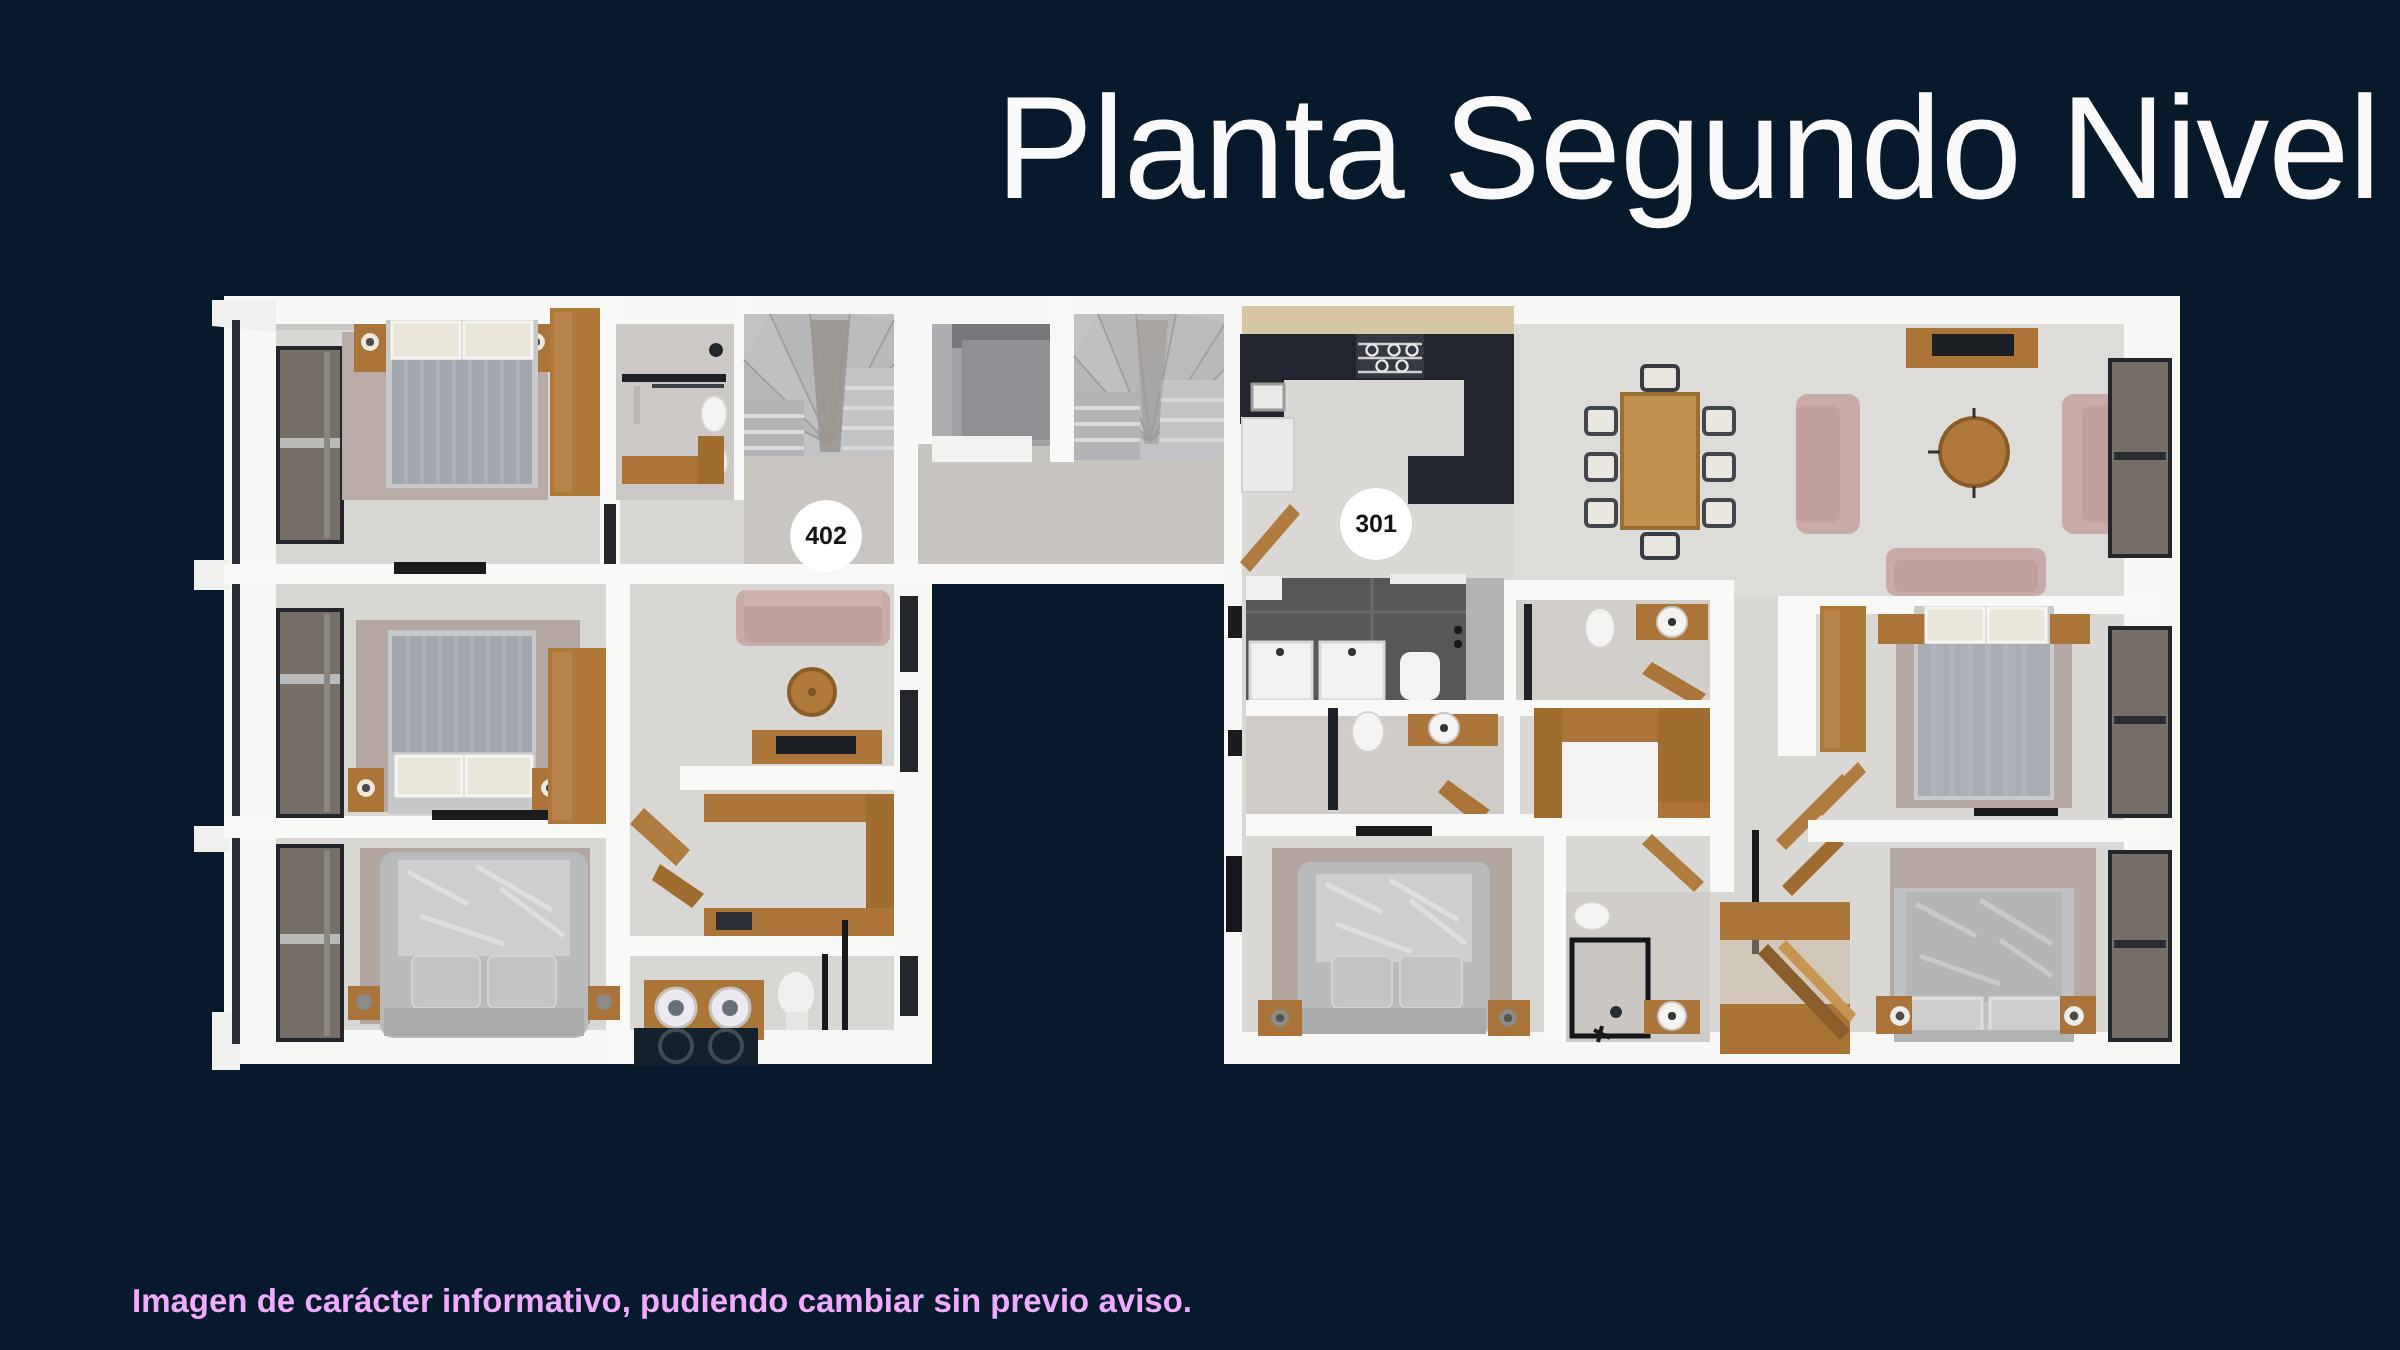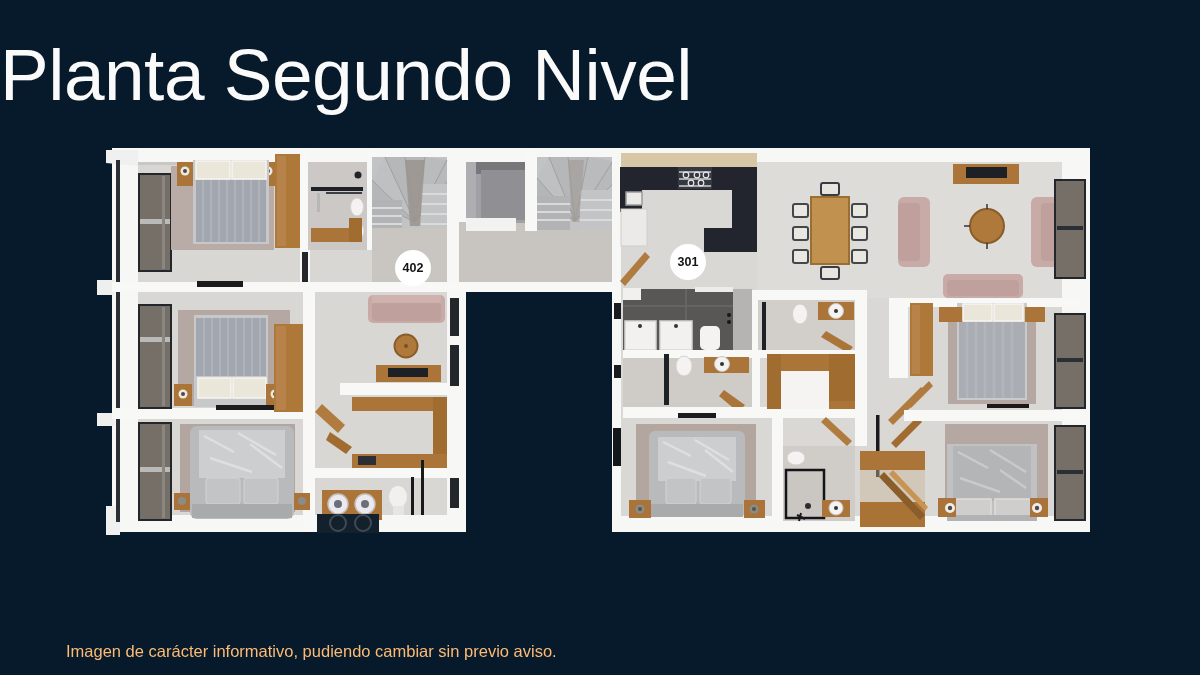--- a/index.html
+++ b/index.html
@@ -1,18 +1,18 @@
 <!DOCTYPE html>
 <html><head>
 <meta charset="utf-8">
 <style>
   html,body{margin:0;padding:0;}
   .page{position:relative;width:1200px;height:675px;background:#061a2b;overflow:hidden;font-family:"Liberation Sans",sans-serif;}
-  .title{position:absolute;top:33px;left:0;width:1190px;text-align:left;color:#fafafa;font-size:73px;letter-spacing:-0.5px;}
-  .footer{position:absolute;top:642px;left:66px;color:#fdba74;font-size:16.5px;}
+  .title{position:absolute;top:33px;left:0;width:1190px;text-align:right;color:#fafafa;font-size:73px;letter-spacing:-0.5px;}
+  .footer{position:absolute;top:642px;left:66px;color:#f0abfc;font-size:16.5px;font-weight:bold;}
   svg{position:absolute;top:0;left:0;}
   text.badge{font-family:"Liberation Sans",sans-serif;font-weight:bold;fill:#141414;}
 </style>
 </head>
 <body>
 <div class="page">
 
 <div class="title">Planta Segundo Nivel</div>
 
 <div class="footer">Imagen de carácter informativo, pudiendo cambiar sin&nbsp;previo aviso.</div>

